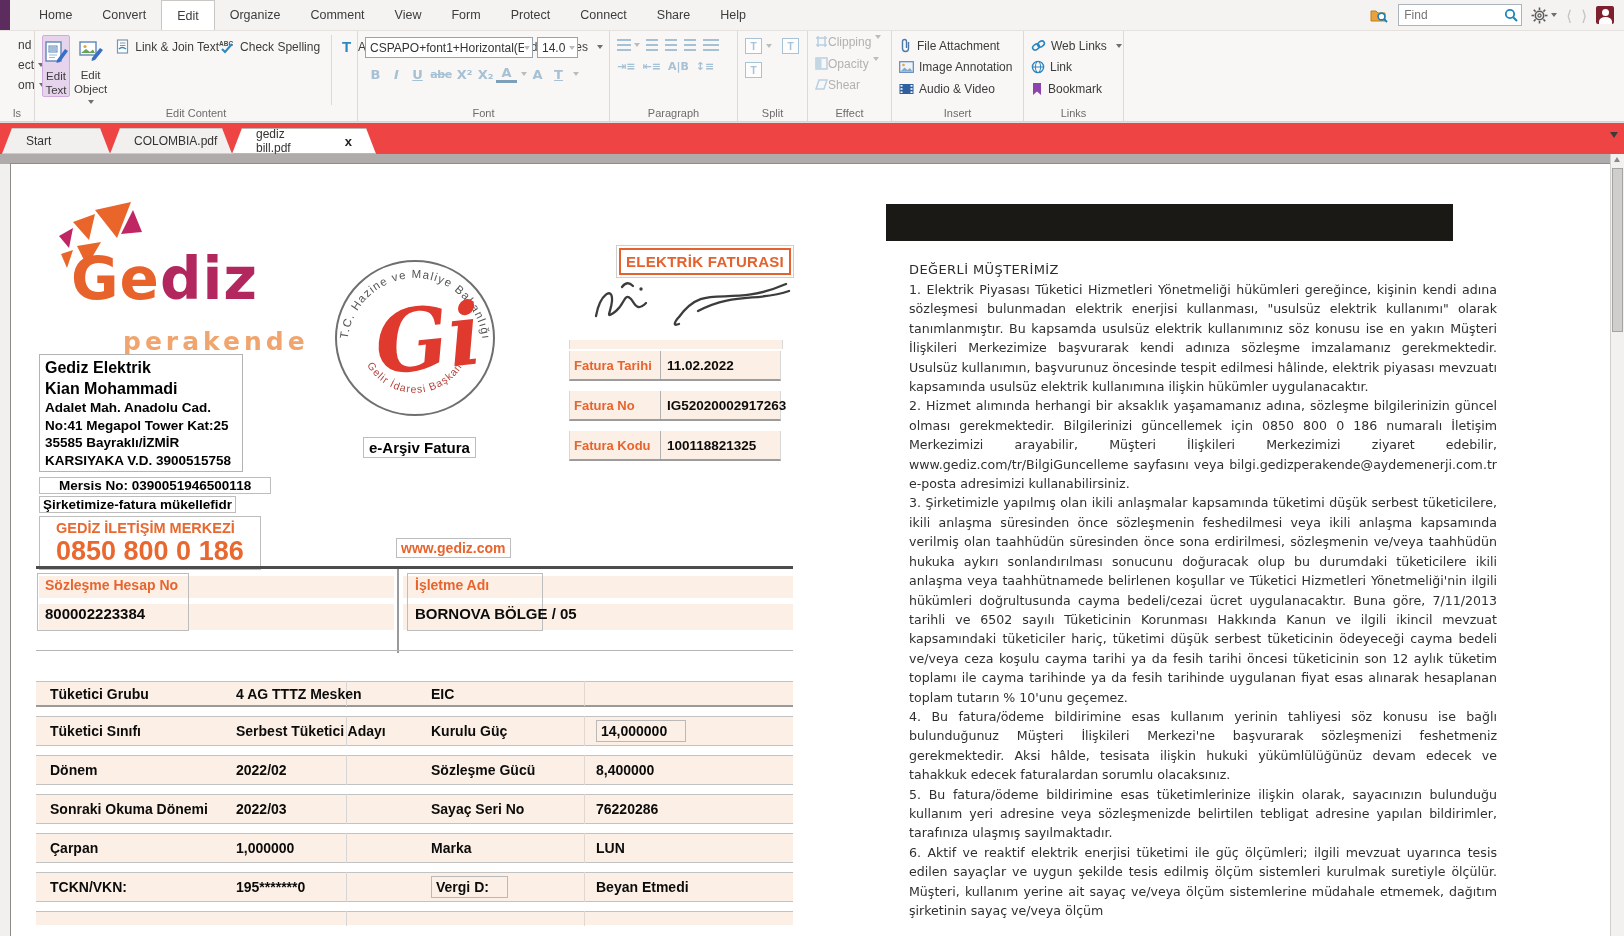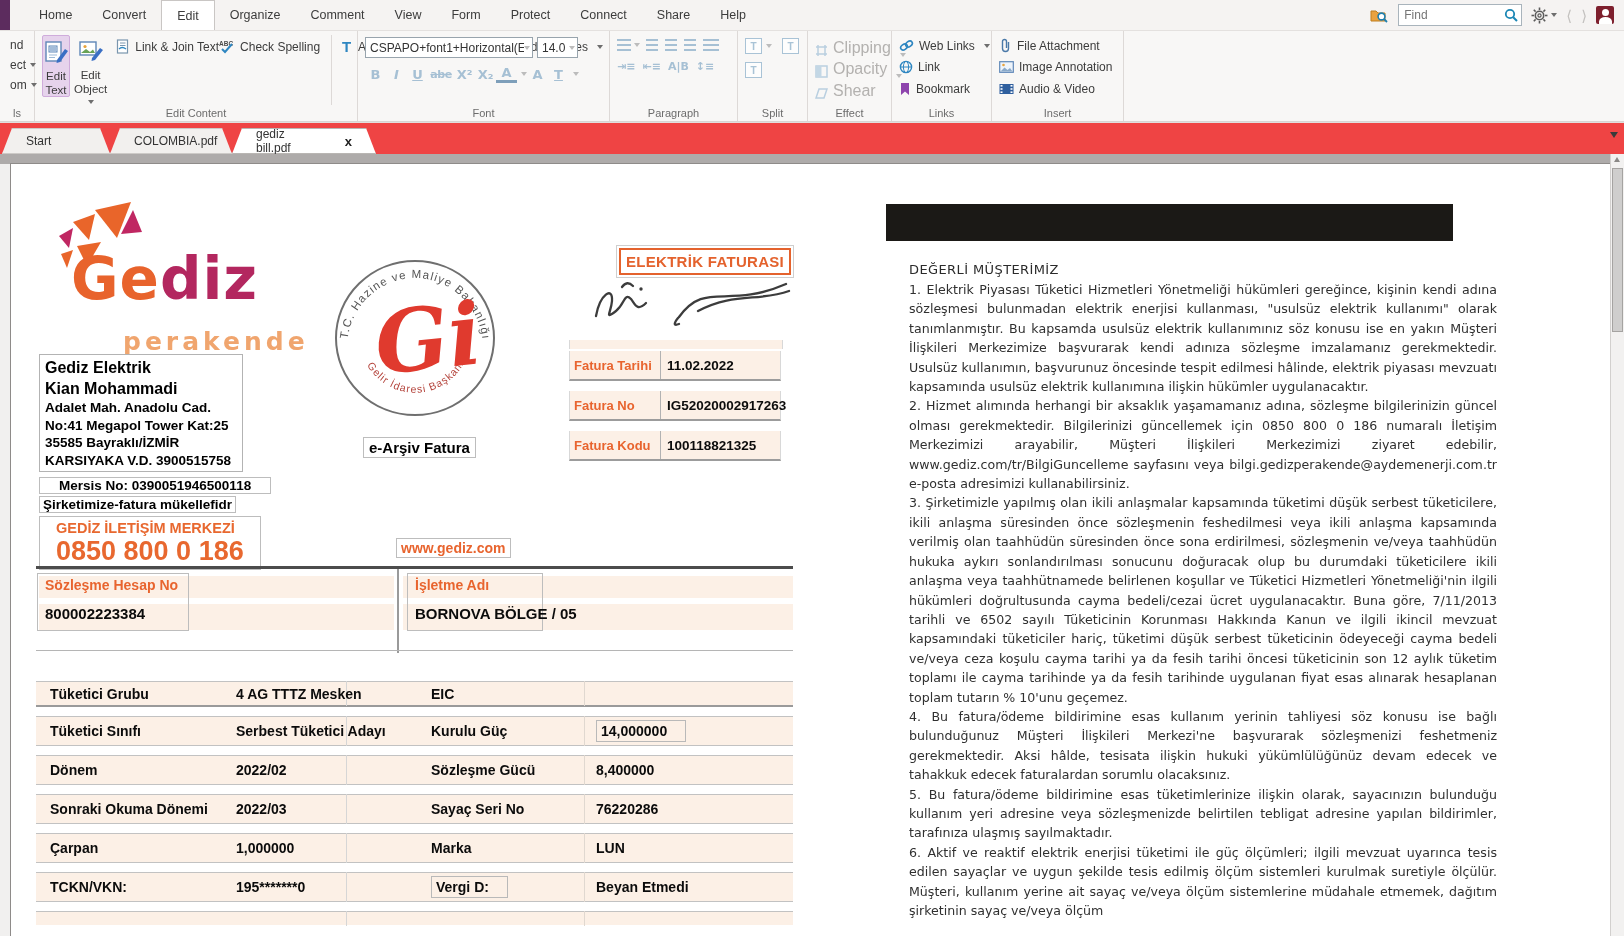--- a/index.html
+++ b/index.html
@@ -19,21 +19,21 @@
   .chev{font-size:15px;color:#c3c1bf;line-height:1}
   .avatar{width:18px;height:18px;border-radius:2px;background:#7d1f2d;position:relative;overflow:hidden}
   .avatar::before{content:"";position:absolute;left:5.5px;top:3px;width:7px;height:7px;border-radius:50%;background:#fff}
   .avatar::after{content:"";position:absolute;left:2.5px;top:11px;width:13px;height:9px;border-radius:50% 50% 0 0;background:#fff}
 
   
   .ribbon{position:absolute;top:30px;left:0;right:0;height:91px;background:#f8f7f6;
           border-bottom:1px solid #d8d5d3;display:flex;z-index:20}
   .grp{position:relative;border-right:1px solid #ddd9d7;padding:5px 7px 16px;box-sizing:border-box}
   .glabel{position:absolute;bottom:2px;left:0;right:0;text-align:center;font-size:11px;color:#6c6c6c;white-space:nowrap}
-  .g-tools{width:35px;padding-left:10px}
+  .g-tools{width:35px;padding-left:18px}
   .titem{height:20px;display:flex;align-items:center;font-size:12px;color:#3c3c3c;white-space:nowrap}
   .car{width:0;height:0;border-left:3.5px solid transparent;border-right:3.5px solid transparent;
        border-top:4px solid #6e6e6e;display:inline-block;margin-left:4px;flex:none}
   .car.dis{border-top-color:#bcbcbc}
   .bigbtn{width:46px;height:62px;display:flex;flex-direction:column;align-items:center;justify-content:flex-start;
           gap:3px;font-size:11.5px;color:#3c3c3c;border-radius:2px;padding-top:4px;box-sizing:border-box;text-align:center;line-height:1.25}
   .bigbtn.sel{background:#e6d3ec;border:1px solid #cfacdb}
   .ec-wrap{display:flex;gap:4px;height:100%}
   .scol{display:flex;flex-direction:row;justify-content:flex-start;padding-top:1px}
   .sitem{display:flex;align-items:center;gap:5px;font-size:12px;color:#3c3c3c;height:21.5px;white-space:nowrap}
@@ -44,21 +44,21 @@
   .fmt-row{display:flex;align-items:center;margin-top:7px}
   .fbtn{color:#a6c0d4;font-weight:bold;font-size:13px;width:21px;text-align:center;
         font-family:"DejaVu Sans",sans-serif}
   .fbtn.sm{font-size:11px;width:26px;letter-spacing:-.5px}
   .pic{width:16px;height:12px;margin-right:7px;
        background:repeating-linear-gradient(#a6c0d4 0 2px,transparent 2px 5px)}
   .pic.short{width:12px}
   .ptxt{color:#a6c0d4;font-size:11px;font-weight:bold;margin-right:7px;font-family:"DejaVu Sans",sans-serif}
   .boxT{width:17px;height:16px;border:1px solid #a9c3d6;color:#a9c3d6;font-size:10px;font-weight:bold;
         display:inline-flex;align-items:center;justify-content:center;background:#fdfdfd;box-sizing:border-box}
-  .eff-item{display:flex;align-items:flex-end;gap:5px;height:21.5px;font-size:16px;color:#b3b1af;white-space:nowrap}
+  .eff-item{display:flex;align-items:flex-start;height:21.5px;font-size:12px;color:#b3b1af;white-space:nowrap}
   .eic{width:13px;height:13px;flex:none}
   .gray-ic{stroke:#b9cfe0;fill:none;stroke-width:1.5}
 
   
   .tabbar{position:absolute;top:122px;left:0;right:0;height:31px;background:#ef4444;z-index:15;
           border-top:1px solid #e2dfdd}
   .dtab{position:absolute;bottom:0;height:26px;display:flex;align-items:center;font-size:12px;color:#333;
         background:#f2f0ee;clip-path:polygon(10px 0,calc(100% - 10px) 0,100% 100%,0 100%);
         padding:0 24px;box-sizing:border-box;box-shadow:inset 0 0 0 1px #cdcac7}
   .dtab.active{background:#fff;z-index:2;box-shadow:inset 0 0 0 1px #b9b6b3}
@@ -356,52 +356,20 @@
     </div>
     <div class="eff-item">
       <svg class="eic" viewBox="0 0 13 13">
           <path class="gray-ic" d="M4 2 h8 l-3 9 H1z"></path>
         </svg>
       <span>Shear</span>
     </div>
     <div class="glabel">Effect</div>
   </div>
 
-  <div class="grp" style="width:100px">
-    <div class="sitem">
-      <span>
-        <svg width="15" height="13" viewBox="0 0 15 13">
-          <ellipse cx="5" cy="8" rx="3.6" ry="2.6" fill="none" stroke="#2e86c1" stroke-width="1.6" transform="rotate(-35 5 8)"></ellipse>
-          <ellipse cx="10" cy="5" rx="3.6" ry="2.6" fill="none" stroke="#2e86c1" stroke-width="1.6" transform="rotate(-35 10 5)"></ellipse>
-        </svg>
-      </span>
-      <span>Web Links</span>
-        <span class="car"></span>
-    </div>
-    <div class="sitem">
-      <span>
-        <svg width="14" height="14" viewBox="0 0 14 14">
-          <circle cx="7" cy="7" r="5.6" fill="none" stroke="#2e86c1" stroke-width="1.4"></circle>
-          <ellipse cx="7" cy="7" rx="2.6" ry="5.6" fill="none" stroke="#2e86c1" stroke-width="1"></ellipse>
-          <line x1="1.4" y1="7" x2="12.6" y2="7" stroke="#2e86c1" stroke-width="1"></line>
-        </svg>
-      </span>
-      <span>Link</span>
-    </div>
-    <div class="sitem">
-      <span>
-        <svg width="12" height="14" viewBox="0 0 12 14">
-          <path d="M2 1 h8 v12 l-4 -3.6 L2 13z" fill="#8e44ad"></path>
-        </svg>
-      </span>
-      <span>Bookmark</span>
-    </div>
-    <div class="glabel">Links</div>
-  </div>
-
   <div class="grp" style="width:132px">
     <div class="sitem">
       <span>
         <svg width="13" height="15" viewBox="0 0 13 15">
           <path d="M9.5 4 v6.5 a3 3 0 0 1 -6 0 V3.5 a2 2 0 0 1 4 0 V10" fill="none" stroke="#4a79a8" stroke-width="1.4"></path>
         </svg>
       </span>
       <span>File Attachment</span>
     </div>
     <div class="sitem">
@@ -424,20 +392,52 @@
               <rect x="1.5" y="8.4" width="2" height="1.6"></rect>
             <rect x="11.5" y="2" width="2" height="1.6"></rect>
               <rect x="11.5" y="5.2" width="2" height="1.6"></rect>
               <rect x="11.5" y="8.4" width="2" height="1.6"></rect>
           </g>
         </svg>
       </span>
       <span>Audio &amp; Video</span>
     </div>
     <div class="glabel">Insert</div>
+  </div>
+
+  <div class="grp" style="width:100px">
+    <div class="sitem">
+      <span>
+        <svg width="15" height="13" viewBox="0 0 15 13">
+          <ellipse cx="5" cy="8" rx="3.6" ry="2.6" fill="none" stroke="#2e86c1" stroke-width="1.6" transform="rotate(-35 5 8)"></ellipse>
+          <ellipse cx="10" cy="5" rx="3.6" ry="2.6" fill="none" stroke="#2e86c1" stroke-width="1.6" transform="rotate(-35 10 5)"></ellipse>
+        </svg>
+      </span>
+      <span>Web Links</span>
+        <span class="car"></span>
+    </div>
+    <div class="sitem">
+      <span>
+        <svg width="14" height="14" viewBox="0 0 14 14">
+          <circle cx="7" cy="7" r="5.6" fill="none" stroke="#2e86c1" stroke-width="1.4"></circle>
+          <ellipse cx="7" cy="7" rx="2.6" ry="5.6" fill="none" stroke="#2e86c1" stroke-width="1"></ellipse>
+          <line x1="1.4" y1="7" x2="12.6" y2="7" stroke="#2e86c1" stroke-width="1"></line>
+        </svg>
+      </span>
+      <span>Link</span>
+    </div>
+    <div class="sitem">
+      <span>
+        <svg width="12" height="14" viewBox="0 0 12 14">
+          <path d="M2 1 h8 v12 l-4 -3.6 L2 13z" fill="#8e44ad"></path>
+        </svg>
+      </span>
+      <span>Bookmark</span>
+    </div>
+    <div class="glabel">Links</div>
   </div>
 
   <div style="flex:1"></div>
 </div>
 
 <div class="tabbar">
   <div class="dtab" style="left:2px;width:108px">
     <span>Start</span>
   </div>
   <div class="dtab" style="left:110px;width:122px">

